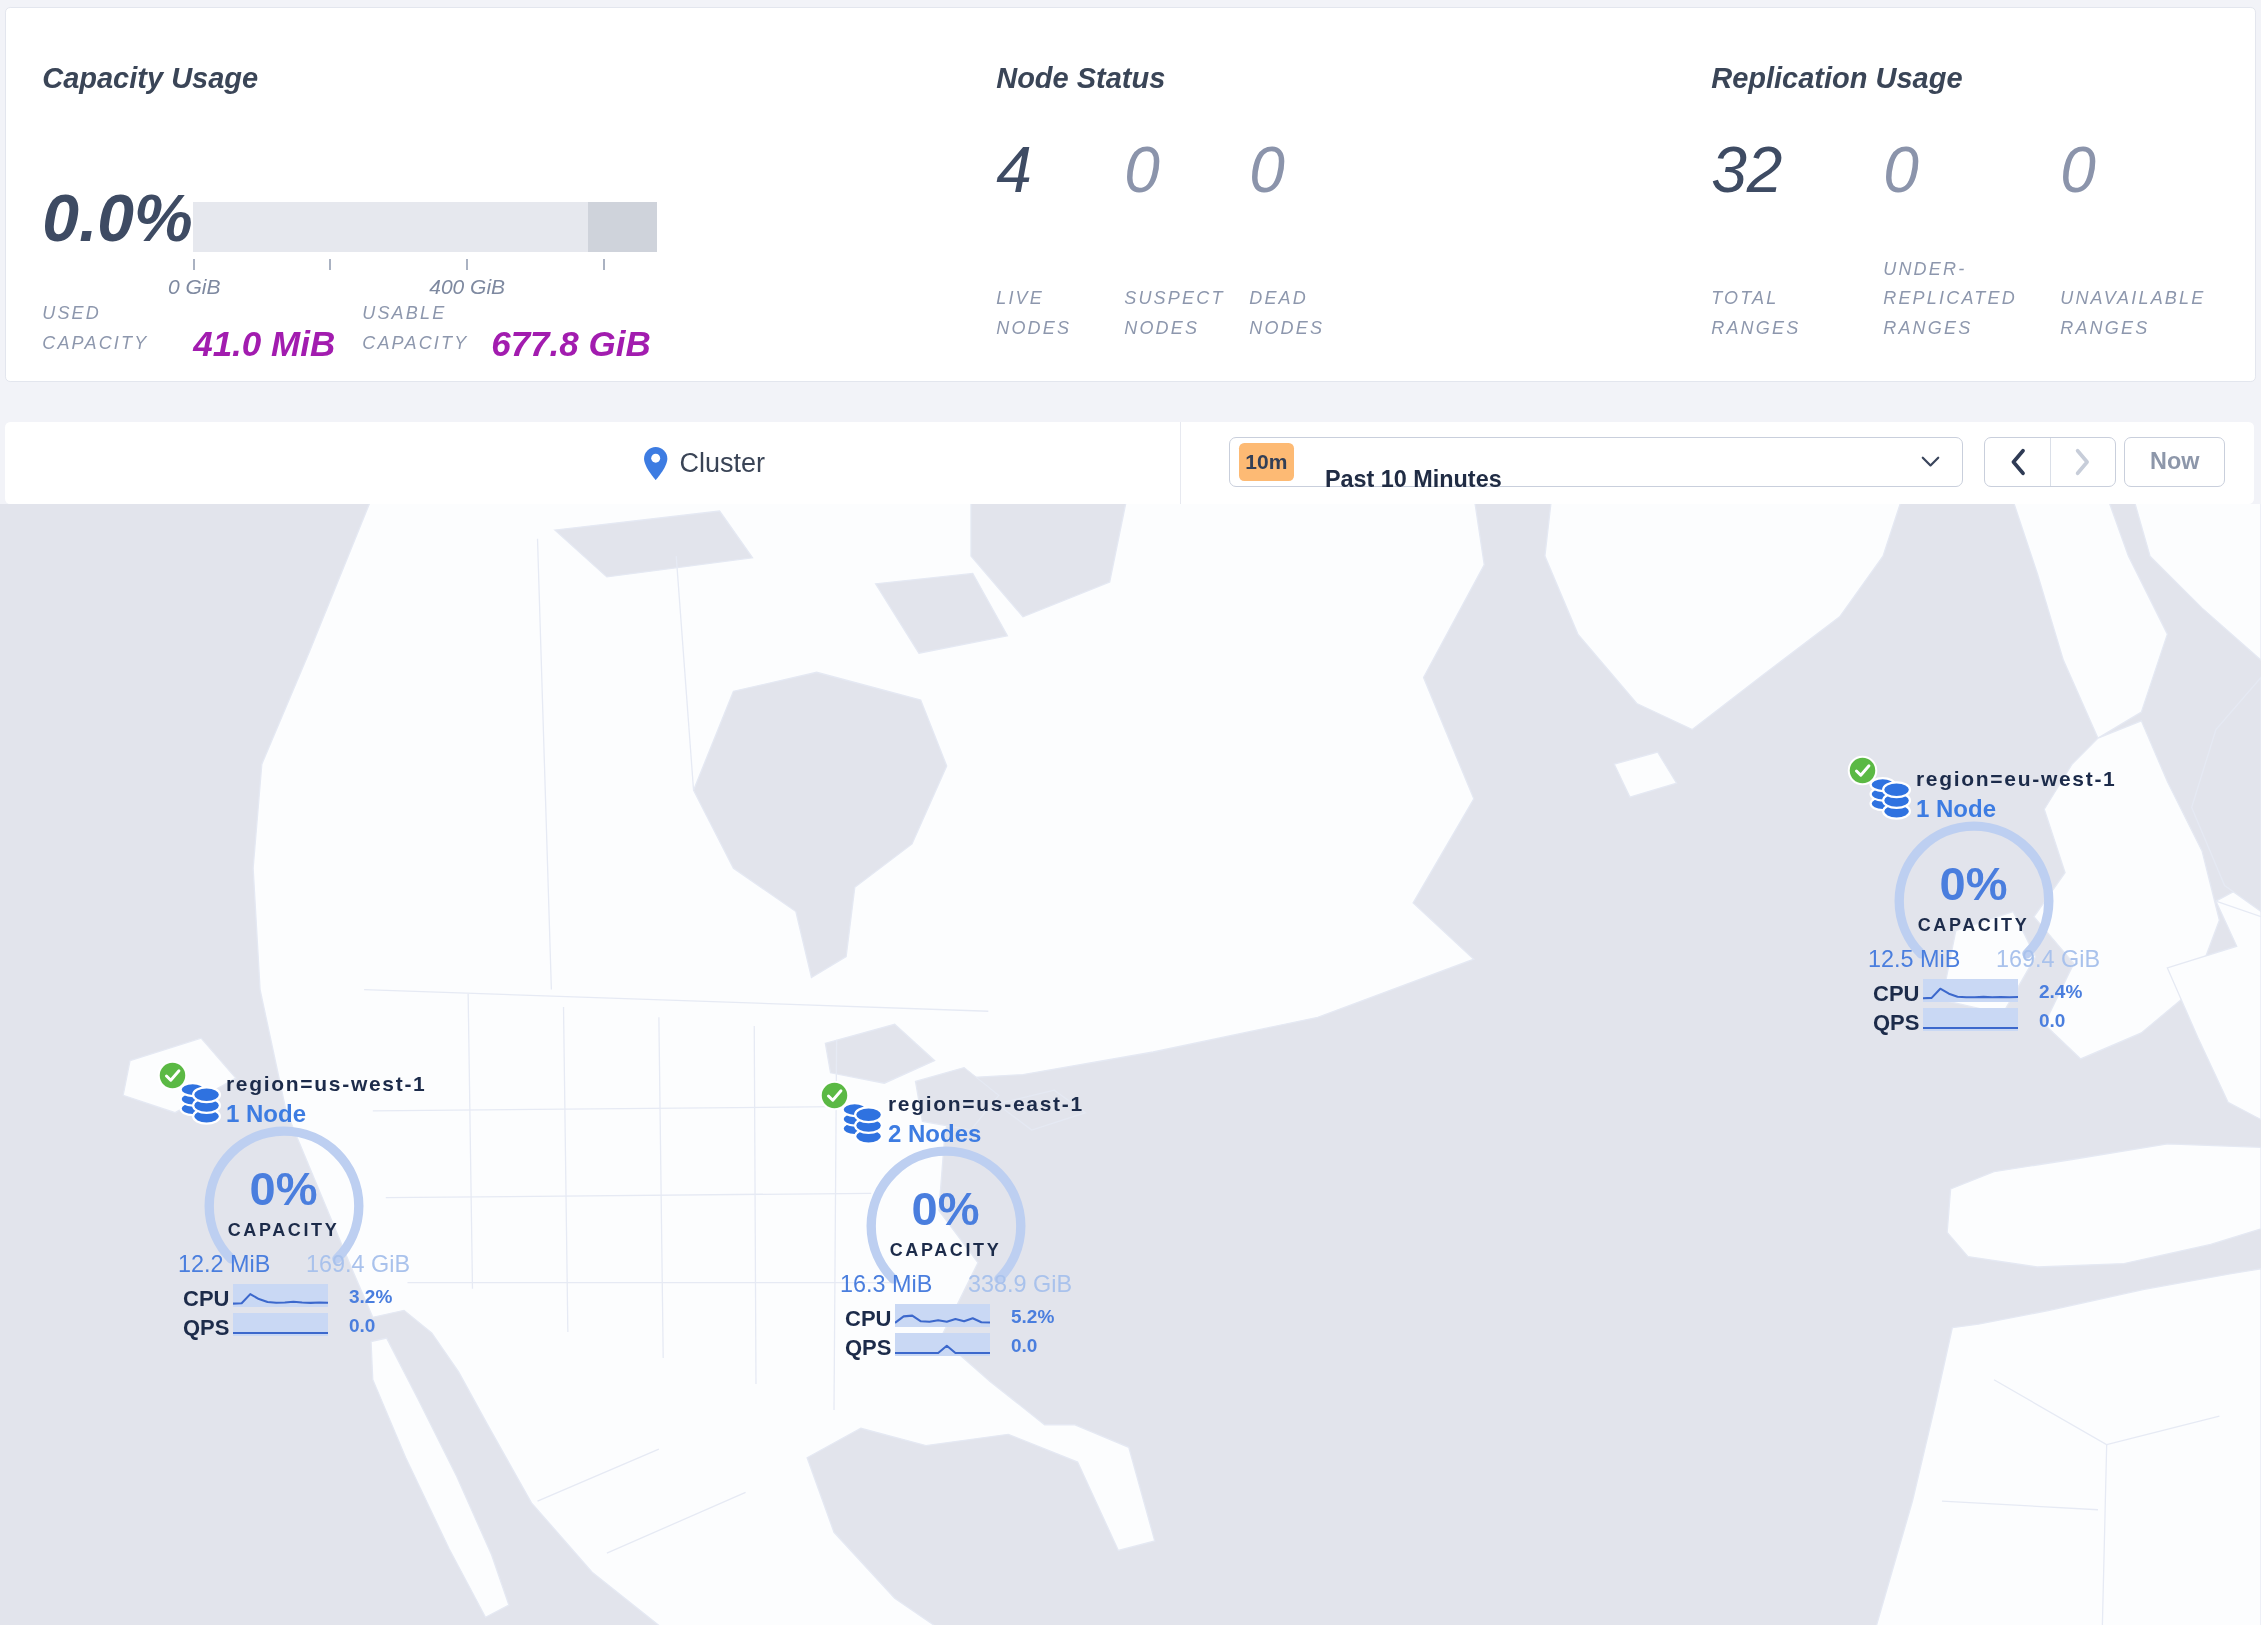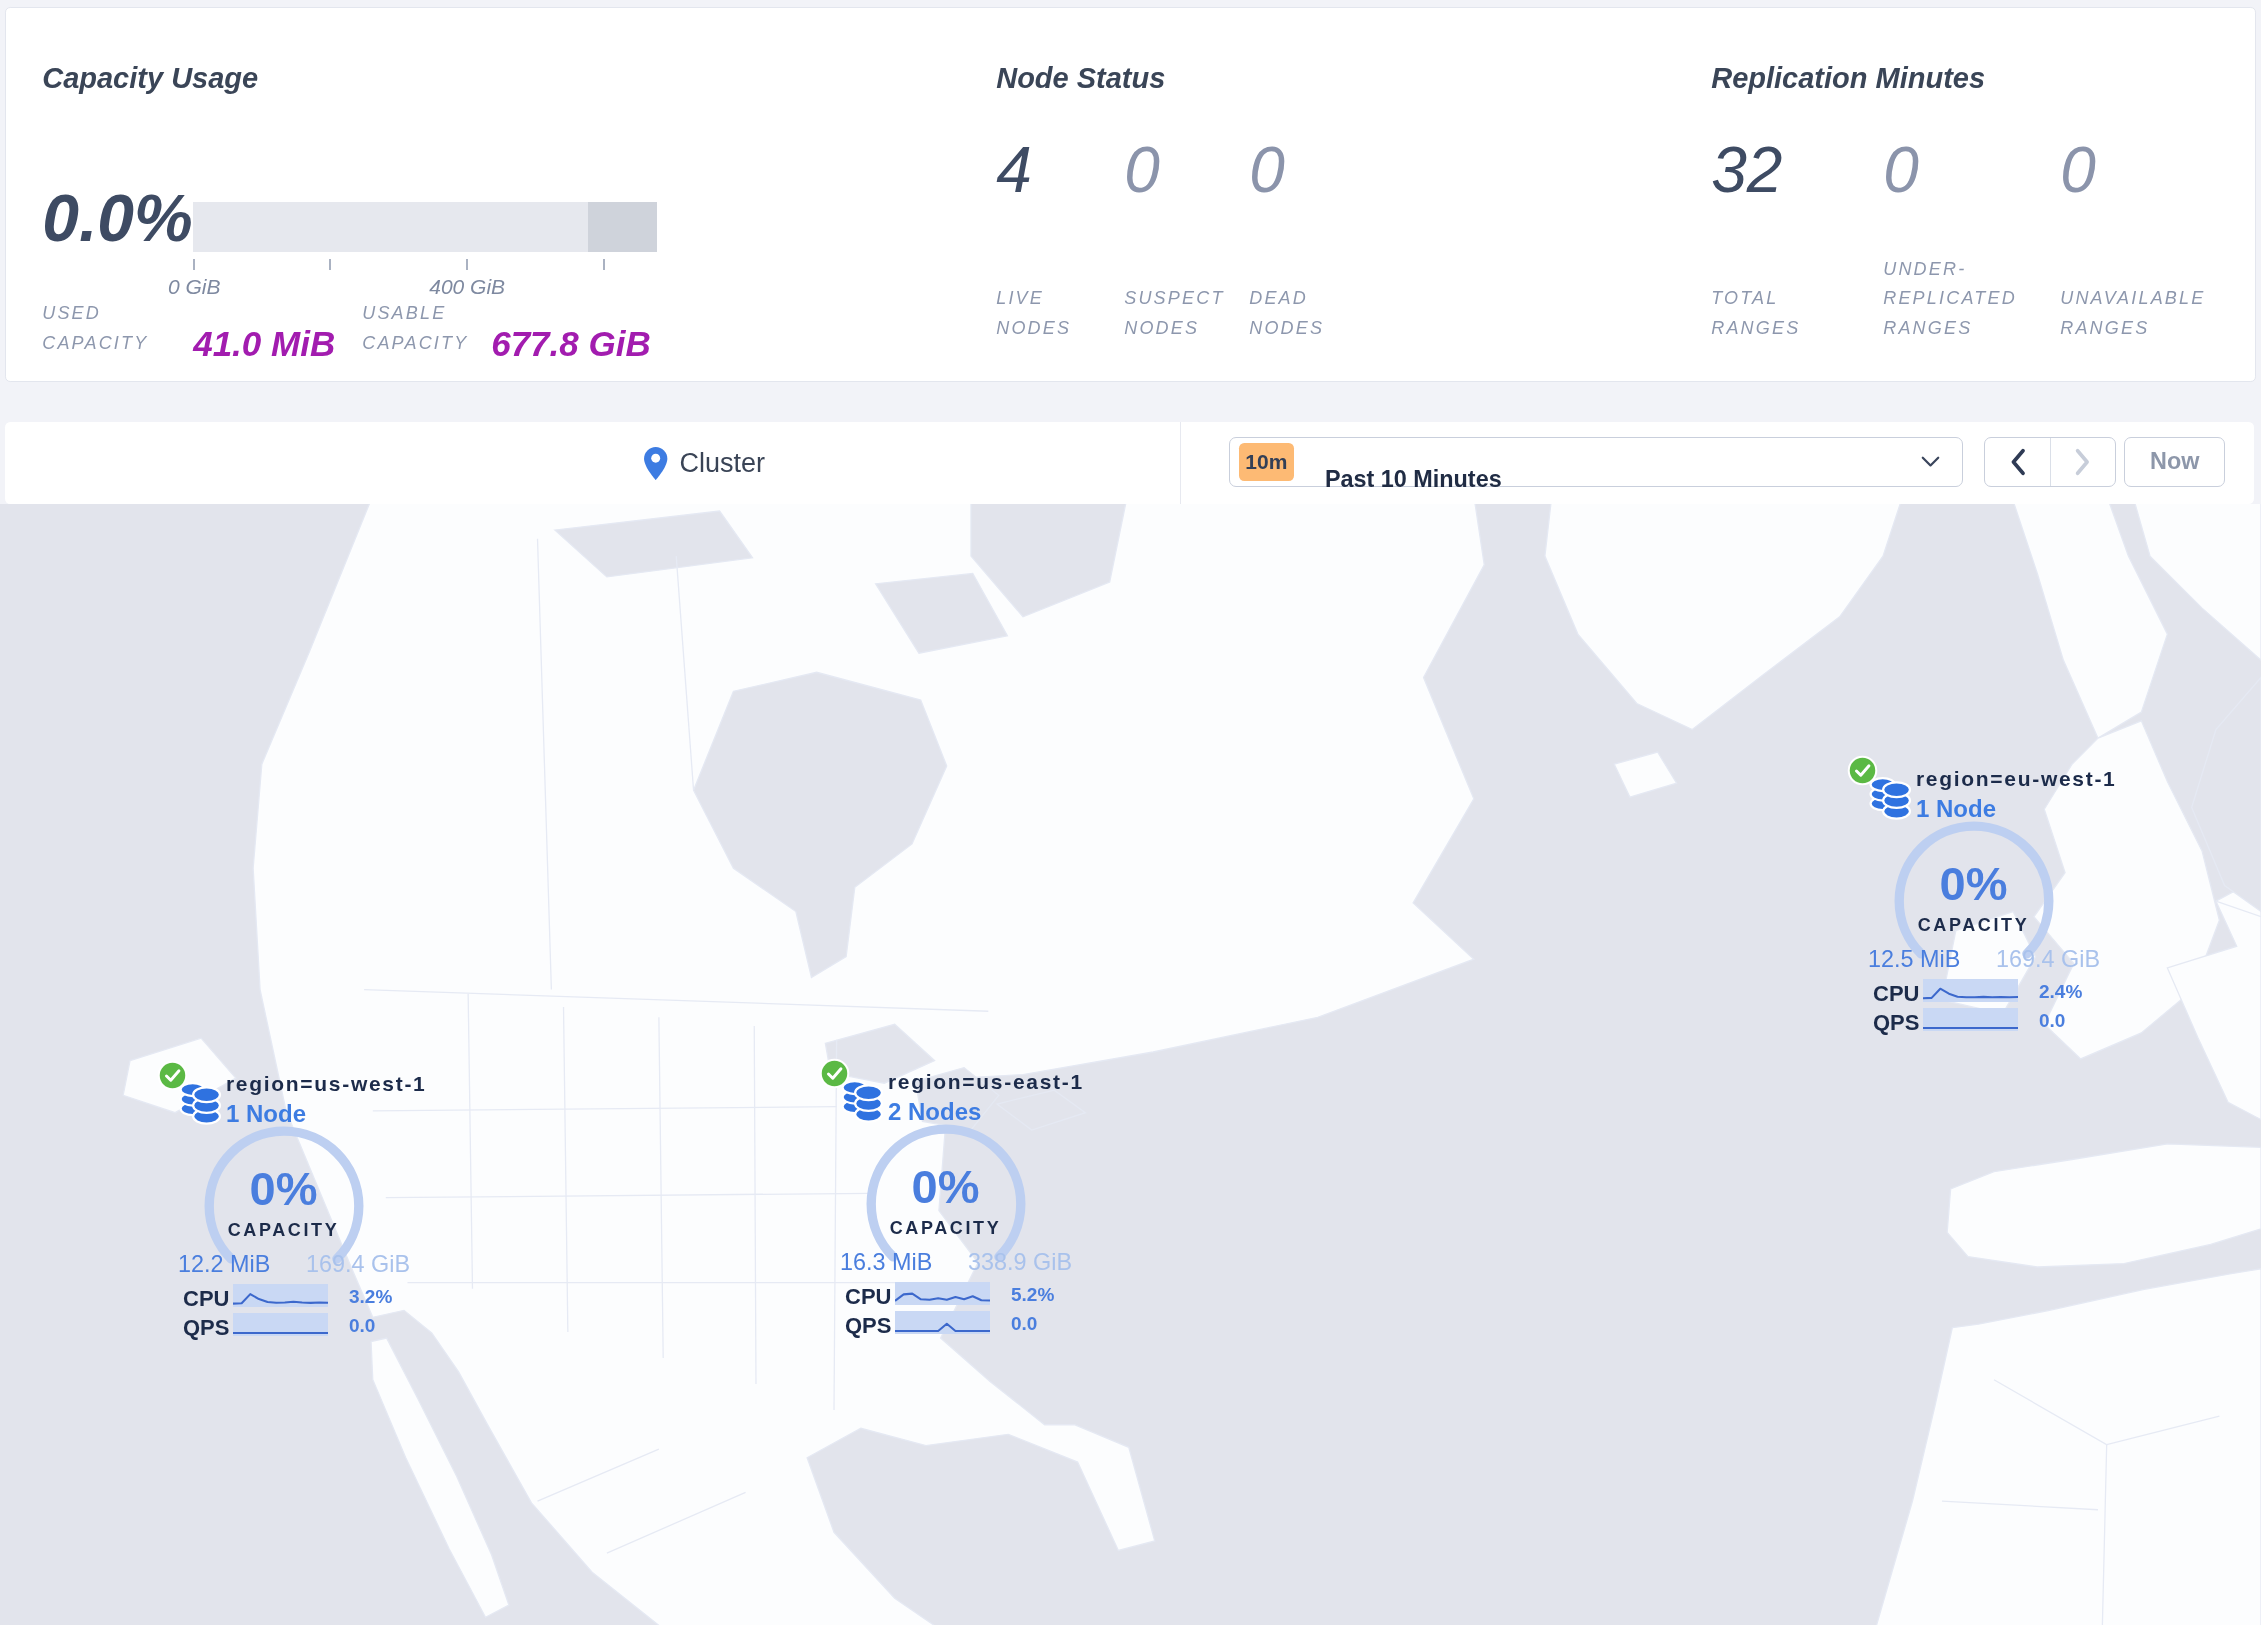--- a/index.html
+++ b/index.html
@@ -110,21 +110,21 @@
   <div class="big-num" style="left:990px;top:130px;">4</div>
   <div class="big-num muted" style="left:1118px;top:130px;">0</div>
   <div class="big-num muted" style="left:1243px;top:130px;">0</div>
   <div class="stat-label" style="left:990px;bottom:38px;">LIVE
 NODES</div>
   <div class="stat-label" style="left:1118px;bottom:38px;">SUSPECT
 NODES</div>
   <div class="stat-label" style="left:1243px;bottom:38px;">DEAD
 NODES</div>
 
-  <div class="sec-title" style="left:1705px;top:54px;">Replication Minutes</div>
+  <div class="sec-title" style="left:1705px;top:54px;">Replication Usage</div>
   <div class="big-num" style="left:1705px;top:130px;">32</div>
   <div class="big-num muted" style="left:1877px;top:130px;">0</div>
   <div class="big-num muted" style="left:2054px;top:130px;">0</div>
   <div class="stat-label" style="left:1705px;bottom:38px;">TOTAL
 RANGES</div>
   <div class="stat-label" style="left:1877px;bottom:38px;">UNDER-
 REPLICATED
 RANGES</div>
   <div class="stat-label" style="left:2054px;bottom:38px;">UNAVAILABLE
 RANGES</div>
@@ -263,21 +263,21 @@
     </div>
     <div class="mk-row qps">
       <span class="mk-metric">QPS</span>
       <svg class="mk-spark" width="95" height="22.5" viewBox="0 0 110 26">
             <polyline points="0.0,23.1 10.0,23.1 20.0,23.1 30.0,23.1 40.0,23.1 50.0,23.1 60.0,23.1 70.0,23.1 80.0,23.1 90.0,23.1 100.0,23.1 110.0,23.1" fill="none" stroke="#3c68cc" stroke-width="2.4" stroke-linejoin="round"></polyline>
           </svg>
       <span class="mk-val">0.0</span>
     </div>
   </div>
 
-  <div class="marker" style="left: 819px; top: 554px;">
+  <div class="marker" style="left: 819px; top: 576px;">
     <svg class="mk-check" width="31" height="31" viewBox="0 0 36 36">
       <circle cx="18" cy="18" r="16" fill="#5bb944" stroke="#ffffff" stroke-width="2.4"></circle>
       <path d="M11 18.5 L16 23.5 L25.5 12.5" fill="none" stroke="#ffffff" stroke-width="3.4" stroke-linecap="round" stroke-linejoin="round"></path>
     </svg>
     <svg class="mk-db" width="45" height="47" viewBox="0 0 52 54">
       <g fill="#2f72e0" stroke="#ffffff" stroke-width="2.6">
         <ellipse cx="17" cy="34" rx="14" ry="7.5"></ellipse>
         <ellipse cx="17" cy="23" rx="14" ry="7.5"></ellipse>
         <ellipse cx="17" cy="12" rx="14" ry="7.5"></ellipse>
         <ellipse cx="33" cy="43" rx="15.5" ry="8.5"></ellipse>

